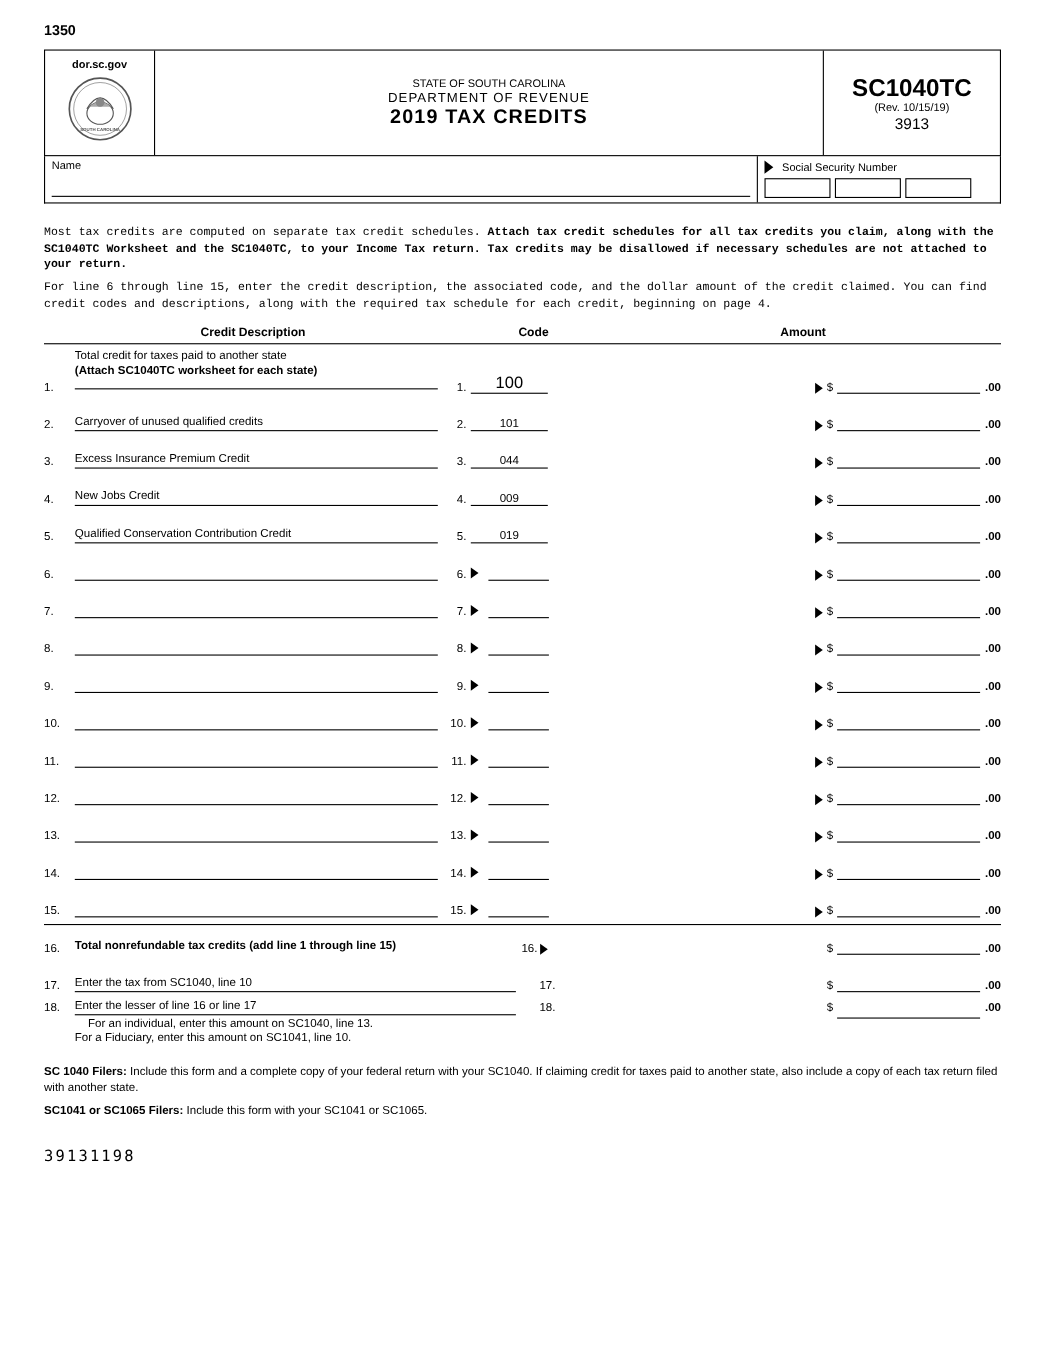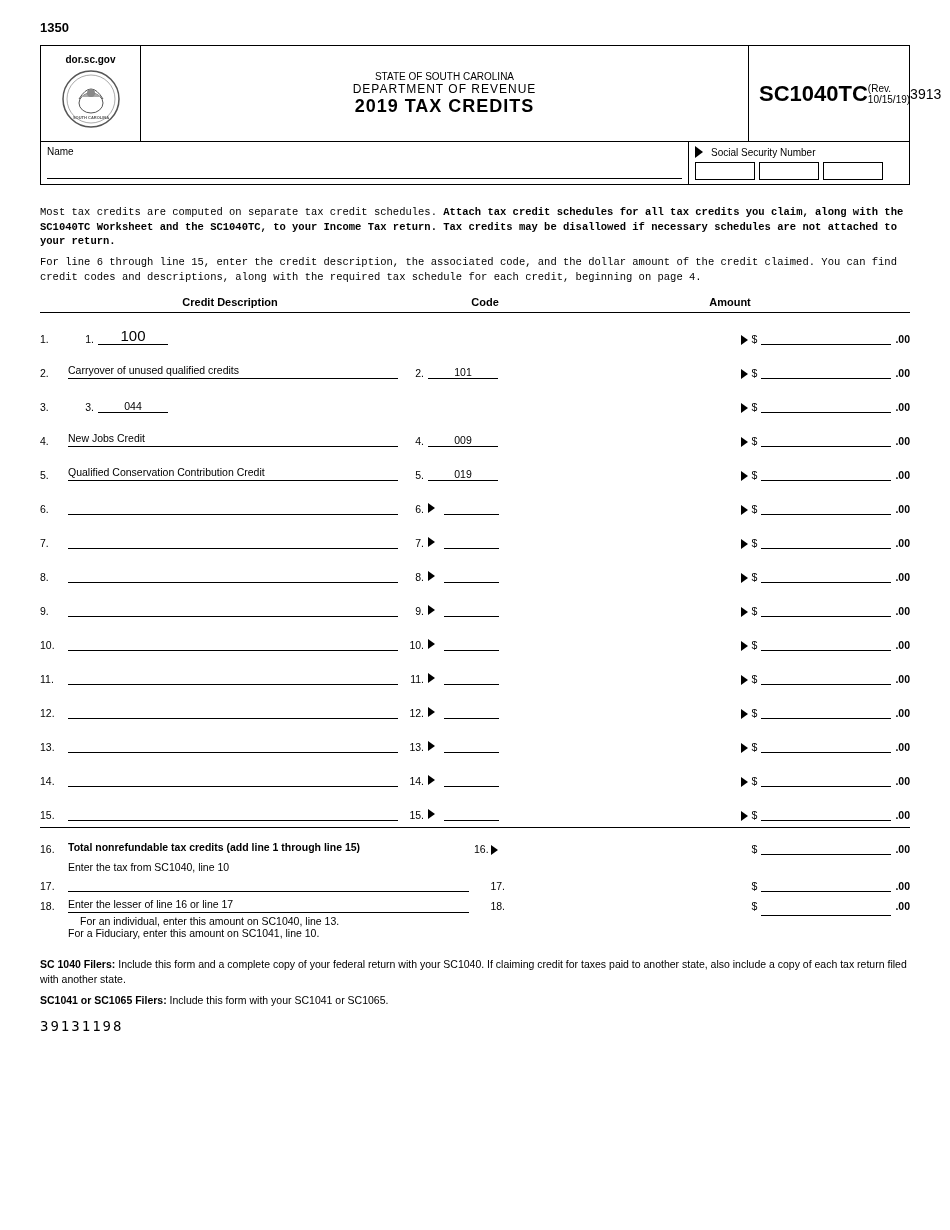--- a/index.html
+++ b/index.html
@@ -58,23 +58,23 @@
     }
     .header-center .line3 {
       font-size: 18px;
       font-weight: bold;
       letter-spacing: 1px;
     }
     .header-right {
       width: 160px;
       padding: 8px 10px;
       display: flex;
-      flex-direction: row;
+      flex-direction: column;
       align-items: center;
-      justify-content: space-between;
+      justify-content: center;
     }
     .form-id {
       font-size: 22px;
       font-weight: bold;
     }
     .form-rev {
       font-size: 10px;
     }
     .form-num {
       font-size: 14px;
@@ -199,21 +199,21 @@
       font-size: 10.5px;
       line-height: 1.4;
     }
     .footer-text p {
       margin-bottom: 6px;
     }
     .barcode {
       font-family: monospace;
       font-size: 14px;
       letter-spacing: 2px;
-      margin-top: 10px;
+      margin-top: 26px;
     }
     .line16-row {
       display: flex;
       align-items: flex-end;
       margin-bottom: 6px;
       min-height: 28px;
     }
     .line17-row {
       display: flex;
       align-items: flex-end;
@@ -286,20 +286,25 @@
 </div>
 
 <div class="table-header">
   <div class="col-desc">Credit Description</div>
   <div class="col-code">Code</div>
   <div class="col-amount">Amount</div>
 </div>
 
 <div class="line-row">
   <div class="line-num">1.</div>
+  <div style="flex:0 0 330px; font-size:10.5px; line-height:1.3;">
+    Total credit for taxes paid to another state<br>
+    <span style="font-weight:bold;">(Attach SC1040TC worksheet for each state)</span>
+    <span style="display:inline-block; width:100%; border-bottom:1px solid #000; margin-top:2px;"></span>
+  </div>
   <div class="line-num-right">1.</div>
   <div style="width:70px; border-bottom:1px solid #000; text-align:center; font-size:15px;">100</div>
   <div class="line-amount-area">
     <span class="line-arrow-sm"></span>
     <span class="dollar-sign">$</span>
     <div class="amount-line"></div>
     <span class="cents">.00</span>
   </div>
 </div>
 
@@ -311,20 +316,21 @@
   <div class="line-amount-area">
     <span class="line-arrow-sm"></span>
     <span class="dollar-sign">$</span>
     <div class="amount-line"></div>
     <span class="cents">.00</span>
   </div>
 </div>
 
 <div class="line-row">
   <div class="line-num">3.</div>
+  <div style="flex:0 0 330px; font-size:10.5px; border-bottom:1px solid #000; padding-bottom:2px;">Excess Insurance Premium Credit</div>
   <div class="line-num-right">3.</div>
   <div style="width:70px; border-bottom:1px solid #000; text-align:center; font-size:10.5px;">044</div>
   <div class="line-amount-area">
     <span class="line-arrow-sm"></span>
     <span class="dollar-sign">$</span>
     <div class="amount-line"></div>
     <span class="cents">.00</span>
   </div>
 </div>
 
@@ -516,21 +522,21 @@
   </div>
   <div class="line-amount-area">
     <span class="dollar-sign">$</span>
     <div class="amount-line"></div>
     <span class="cents">.00</span>
   </div>
 </div>
 
 <div class="line17-row" style="display:flex; align-items:flex-end; margin-bottom:6px;">
   <div class="line-num">17.</div>
-  <div style="flex:1; font-size:10.5px; border-bottom:1px solid #000; padding-bottom:18px;">Enter the tax from SC1040, line 10</div>
+  <div style="flex:1; font-size:10.5px; border-bottom:1px solid #000; padding-bottom:2px;">Enter the tax from SC1040, line 10</div>
   <div style="width:40px; text-align:right; font-size:10.5px; padding-right:4px;">17.</div>
   <div class="line-amount-area">
     <span class="dollar-sign">$</span>
     <div class="amount-line"></div>
     <span class="cents">.00</span>
   </div>
 </div>
 
 <div class="line18-row" style="display:flex; margin-bottom:18px;">
   <div class="line-num">18.</div>

